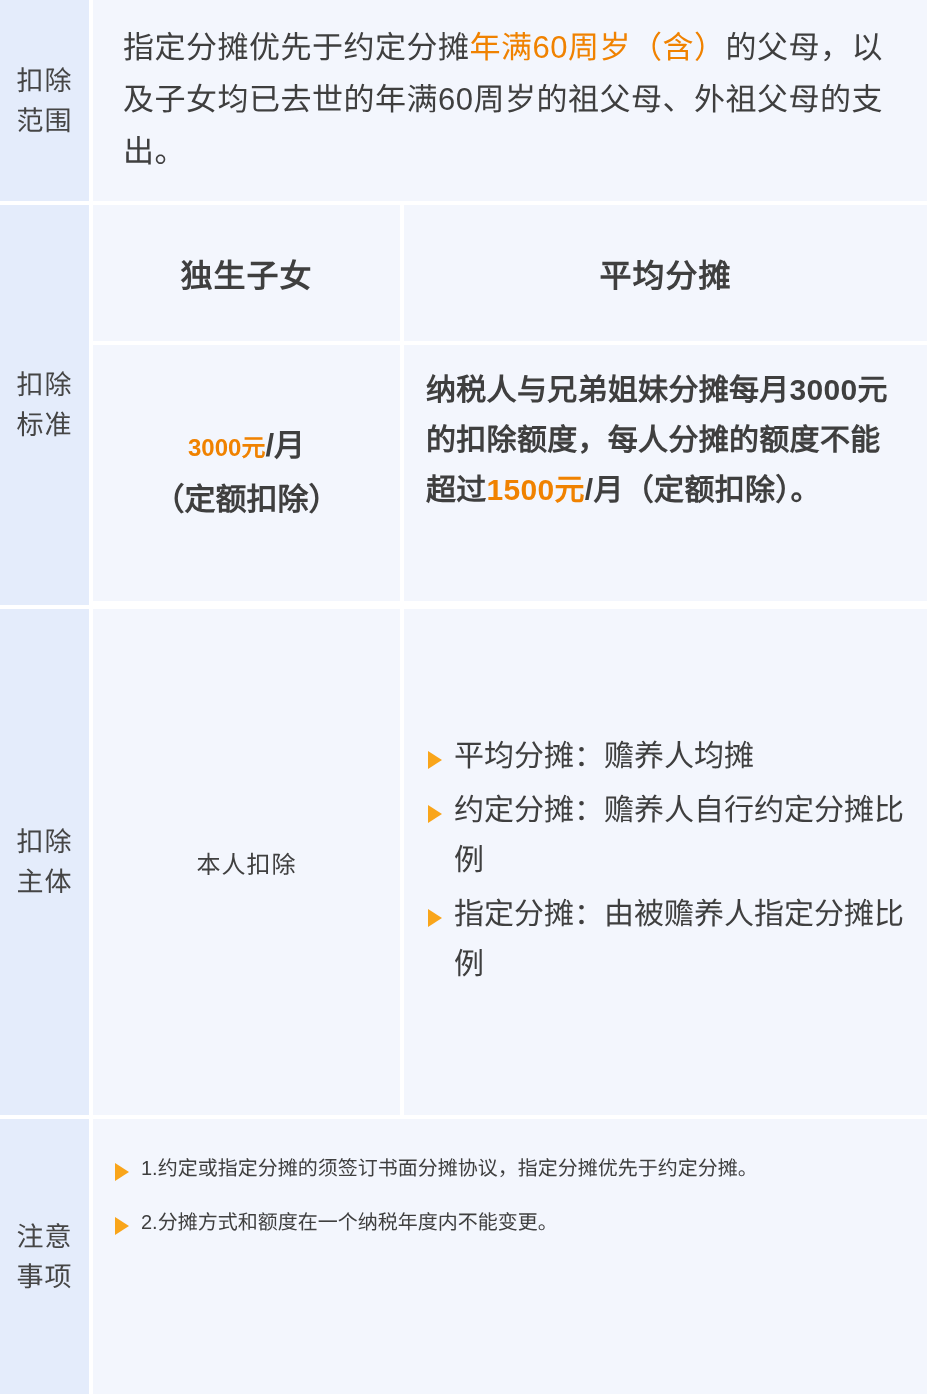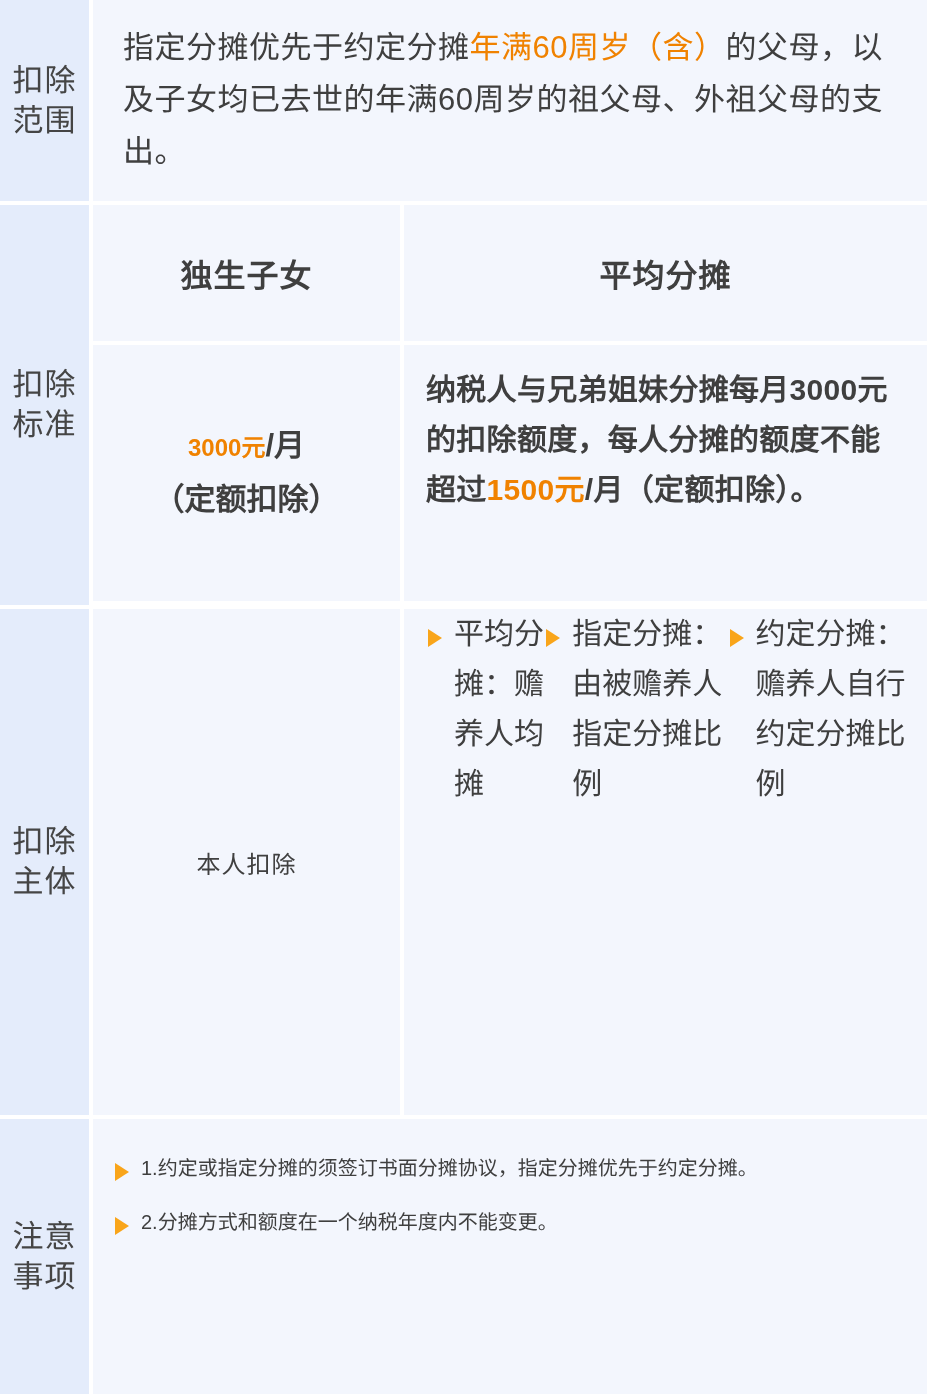--- a/index.html
+++ b/index.html
@@ -29,21 +29,21 @@
   }
   
   .rowhead {
     width: 93px;
     flex: 0 0 93px;
     background: #e4ecfb;
     display: flex;
     align-items: center;
     justify-content: center;
     text-align: center;
-    font-size: 31px;
+    font-size: 27px;
     line-height: 40px;
     letter-spacing: 1px;
     color: #454545;
     box-sizing: border-box;
     border-bottom: 4px solid #ffffff;
     border-right: 4px solid #ffffff;
     font-weight: 500;
   }
   .rowhead span { display: block; }
   .cell {
@@ -121,22 +121,22 @@
     align-items: center;
     justify-content: center;
     font-size: 24px;
     color: #404040;
     letter-spacing: 1px;
   }
   .r3 .right {
     width: 523px;
     height: 510px;
     display: flex;
-    flex-direction: row;
-    justify-content: flex-end;
+    flex-direction: column;
+    justify-content: center;
     padding: 0 14px 0 24px;
     box-sizing: border-box;
   }
   .bullet-item {
     display: flex;
     flex-direction: row;
     align-items: flex-start;
     font-size: 30px;
     line-height: 50px;
     color: #3f3f3f;
@@ -219,25 +219,25 @@
       </div>
     </div>
     <div class="cell left">本人扣除</div>
     <div class="cell right">
       <div class="bullet-item">
         <span class="tri"></span>
         <span class="bullet-text">平均分摊：赡养人均摊</span>
       </div>
       <div class="bullet-item">
         <span class="tri"></span>
+        <span class="bullet-text">约定分摊：赡养人自行约定分摊比例</span>
+      </div>
+      <div class="bullet-item">
+        <span class="tri"></span>
         <span class="bullet-text">指定分摊：由被赡养人指定分摊比例</span>
-      </div>
-      <div class="bullet-item">
-        <span class="tri"></span>
-        <span class="bullet-text">约定分摊：赡养人自行约定分摊比例</span>
       </div>
     </div>
   </div>
 
   <div class="row r4">
     <div class="rowhead">
       <div>
         <span>注意</span>
         <span>事项</span>
       </div>

